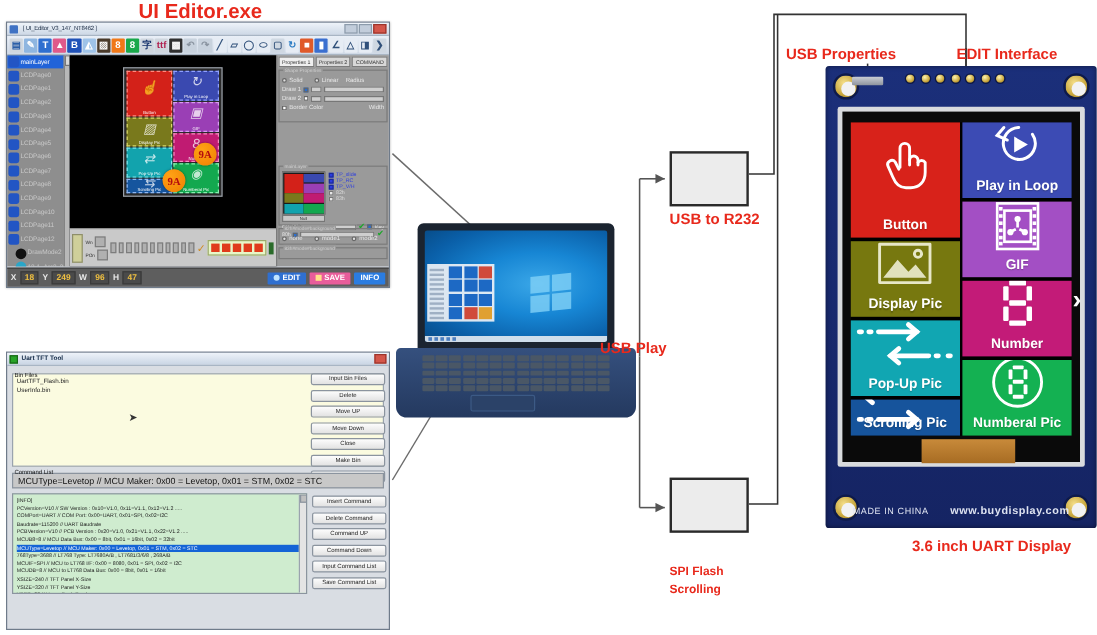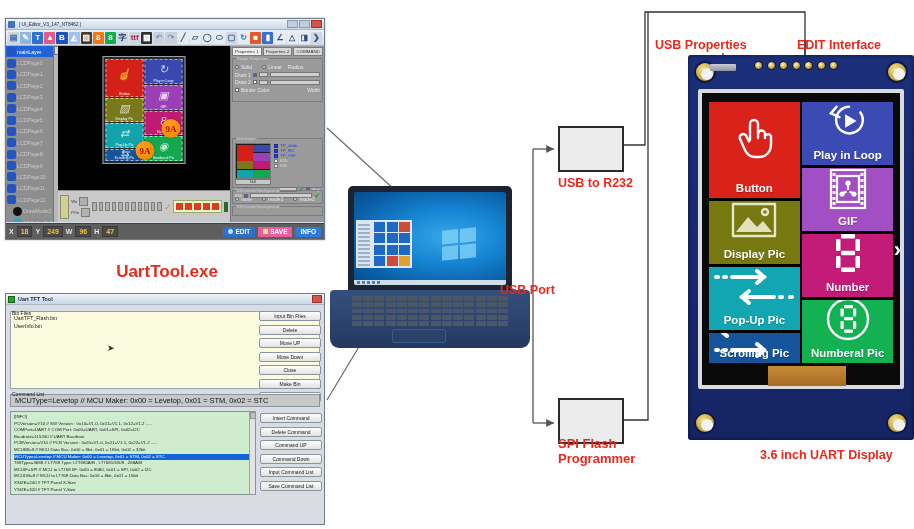--- a/index.html
+++ b/index.html
@@ -306,20 +306,21 @@
   #tft-footer { position:absolute; left: 0; bottom: 10px; width: 100%;
                 display:flex; align-items:center; justify-content:center; gap: 18px;
                 color: #dfe4f2; font-size: 7.5px; letter-spacing: .5px; }
   #tft-footer .site { font-size: 9px; font-weight: bold; }
 </style>
 </head>
 <body>
 
 <div id="root">
 
+  <div class="abs anno" id="uieditor-title">UI Editor.exe</div>
 
   <div class="abs" id="uieditor-win">
 
     <div id="ue-titlebar">
       <span class="tbi" style="background:#3f72c4;width:7px;height:7px;"></span>
       <span class="tbtext">[ UI_Editor_V3_147_NT8462 ]</span>
       <span id="ue-win-btns">
         <span></span>
         <span></span>
         <span class="close"></span>
@@ -628,21 +629,20 @@
       <span class="st-btn save">
         <i style="width:5px;height:5px;background:#ffe08a;display:inline-block"></i>
         <em style="font-style:normal">SAVE</em>
         </span>
       <span class="st-btn info">
         <em style="font-style:normal">INFO</em>
         </span>
     </div>
   </div>
 
-  <div class="abs anno" id="uarttool-title">UartTool.exe</div>
 
   <div class="abs" id="uarttool-win">
     <div id="ut-titlebar">
       <i id="ut-logo"></i>
       <span>Uart TFT Tool</span>
       <span id="ut-win-btns">
         <span class="close"></span>
       </span>
     </div>
 
@@ -854,26 +854,26 @@
           <i></i>
       </div>
       <div class="trackpad"></div>
     </div>
   </div>
 
   <div class="abs box" id="box-usb"></div>
   <div class="abs anno" style="left:558px;top:176px;font-size:12.5px">USB to R232</div>
 
   <div class="abs box" id="box-spi"></div>
-  <div class="abs anno" style="left:558px;top:436px;font-size:13px;line-height:15px">
+  <div class="abs anno" style="left:558px;top:469px;font-size:10px;line-height:15px">
     <span>SPI Flash</span><br>
-    <span>Programmer</span>
+    <span>Scrolling</span>
   </div>
 
-  <div class="abs anno" style="left:500px;top:283px;font-size:12.5px">USB Port</div>
+  <div class="abs anno" style="left:500px;top:283px;font-size:12.5px">USB Play</div>
 
   <div class="abs anno" style="left:655px;top:38px;font-size:12.5px">USB Properties</div>
   <div class="abs anno" style="left:797px;top:38px;font-size:12.5px">EDIT Interface</div>
 
   <div class="abs" id="tft">
     <div id="tft-pcb">
       <div class="screwhole" style="left:6px;top:6px">
           <i></i>
         </div>
       <div class="screwhole" style="right:6px;top:6px">
@@ -1021,18 +1021,22 @@
                 </svg>
               </span>
               <span class="tlabel">Scrolling Pic</span>
             </div>
           </div>
           <div id="tft-chevron">›</div>
           <div id="tft-flex"></div>
         </div>
       </div>
 
+      <div id="tft-footer">
+        <span>MADE IN CHINA</span>
+        <span class="site">www.buydisplay.com</span>
+      </div>
     </div>
   </div>
 
   <div class="abs anno" style="left:760px;top:448px;font-size:12.5px">3.6 inch UART Display</div>
 
 </div>
 
 </body></html>

